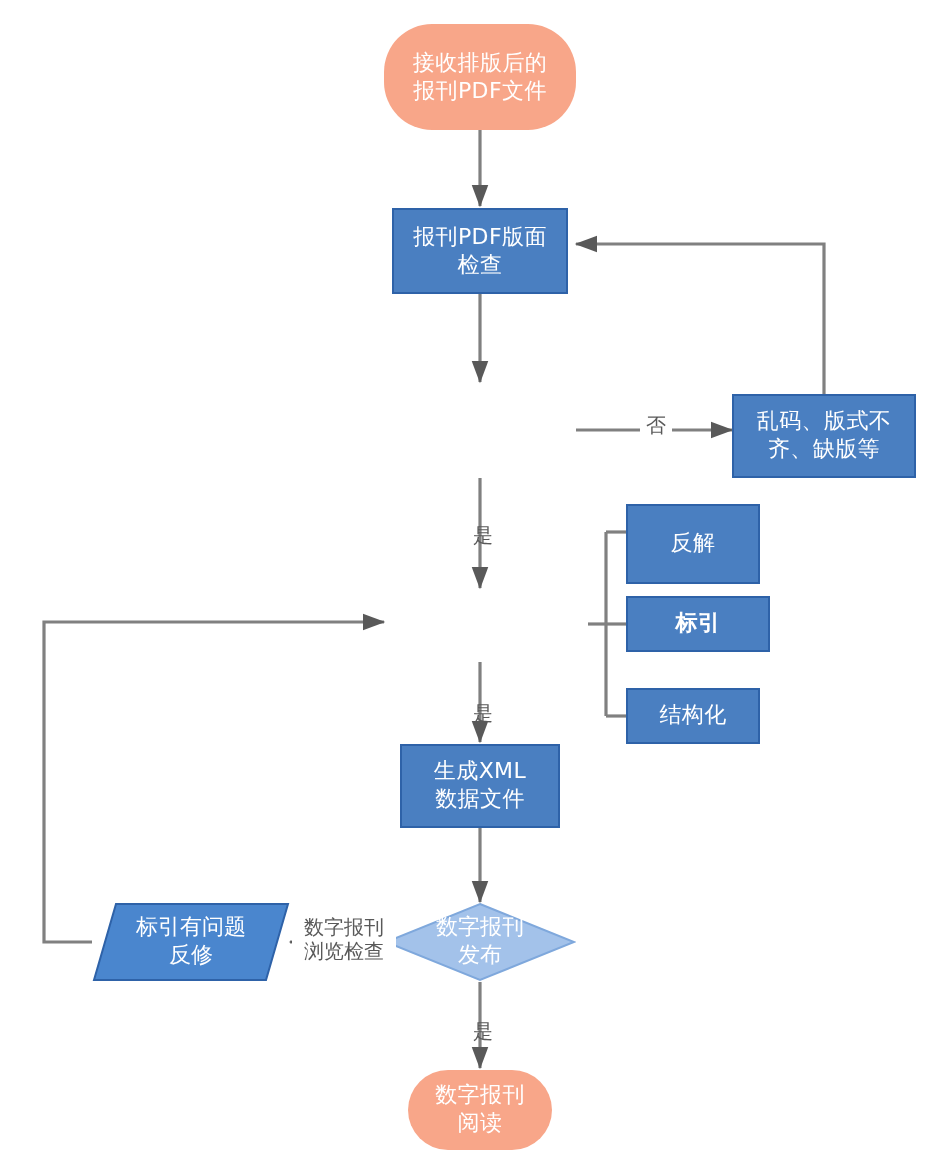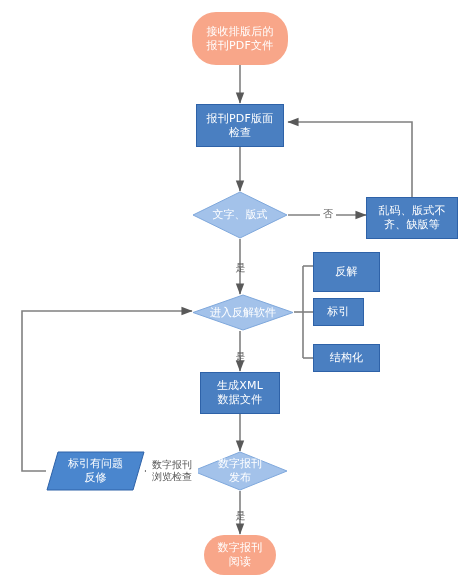--- a/index.html
+++ b/index.html
@@ -157,43 +157,31 @@
   <div class="node terminal" style="left:192px; top:12px; width:96px; height:53px;">
     <span>接收排版后的
 报刊PDF文件</span>
   </div>
 
   <div class="node process" style="left:196px; top:104px; width:88px; height:43px;">
     <span>报刊PDF版面
 检查</span>
   </div>
 
-  <div class="diamond-wrap" style="left:192px; top:191px; width:96px; height:48px;">
-    <svg width="96" height="48" viewBox="0 0 96 48" xmlns="http://www.w3.org/2000/svg">
-      <polygon points="48,1 95,24 48,47 1,24" fill="#A3C2EA" stroke="#7FA8DC" stroke-width="1"></polygon>
-    </svg>
-    <div class="diamond-label">文字、版式</div>
-  </div>
 
   <div class="node process" style="left:366px; top:197px; width:92px; height:42px;">
     <span>乱码、版式不
 齐、缺版等</span>
   </div>
 
-  <div class="diamond-wrap" style="left:192px; top:294px; width:102px; height:37px;">
-    <svg width="102" height="37" viewBox="0 0 102 37" xmlns="http://www.w3.org/2000/svg">
-      <polygon points="51,1 101,18.5 51,36 1,18.5" fill="#A3C2EA" stroke="#7FA8DC" stroke-width="1"></polygon>
-    </svg>
-    <div class="diamond-label">进入反解软件</div>
-  </div>
 
   <div class="node process" style="left:313px; top:252px; width:67px; height:40px;">
     <span>反解</span>
   </div>
-  <div class="node process" style="left:313px; top:298px; width:51px; height:28px;">
+  <div class="node process" style="left:313px; top:298px; width:72px; height:28px;font-weight:bold;">
     <span>标引</span>
   </div>
   <div class="node process" style="left:313px; top:344px; width:67px; height:28px;">
     <span>结构化</span>
   </div>
 
   <div class="node process" style="left:200px; top:372px; width:80px; height:42px;">
     <span>生成XML
 数据文件</span>
   </div>

